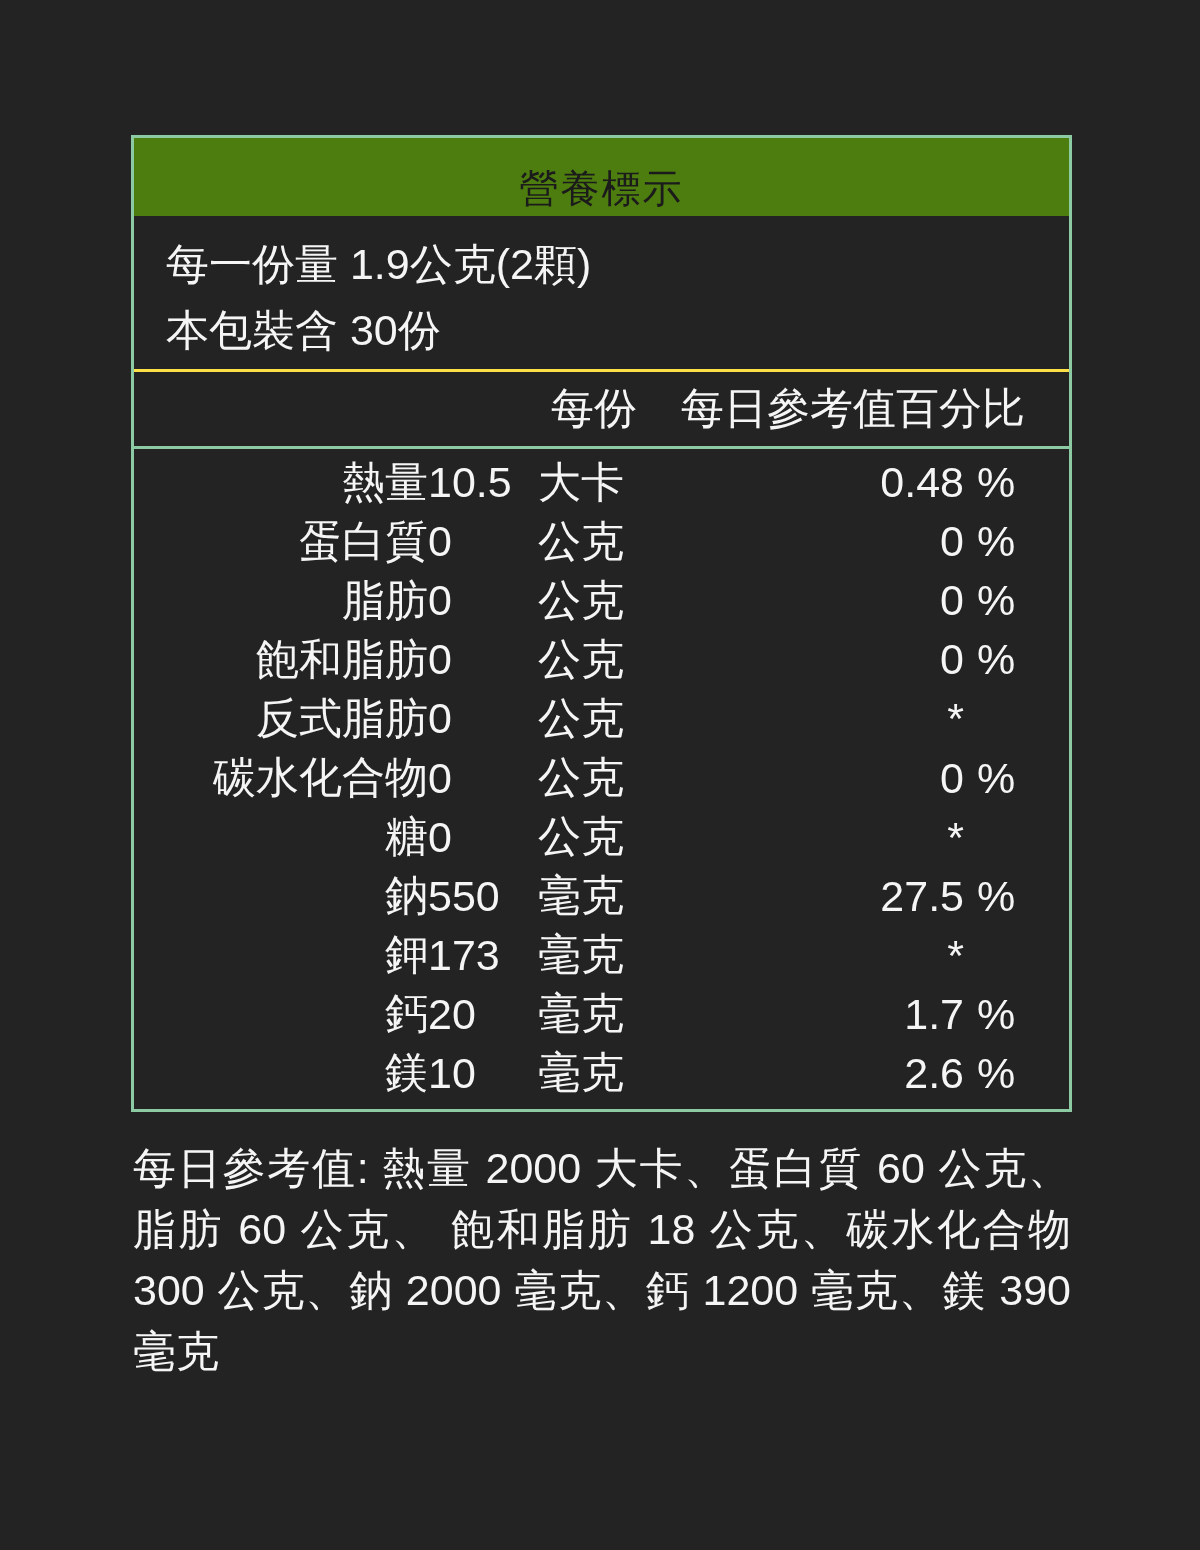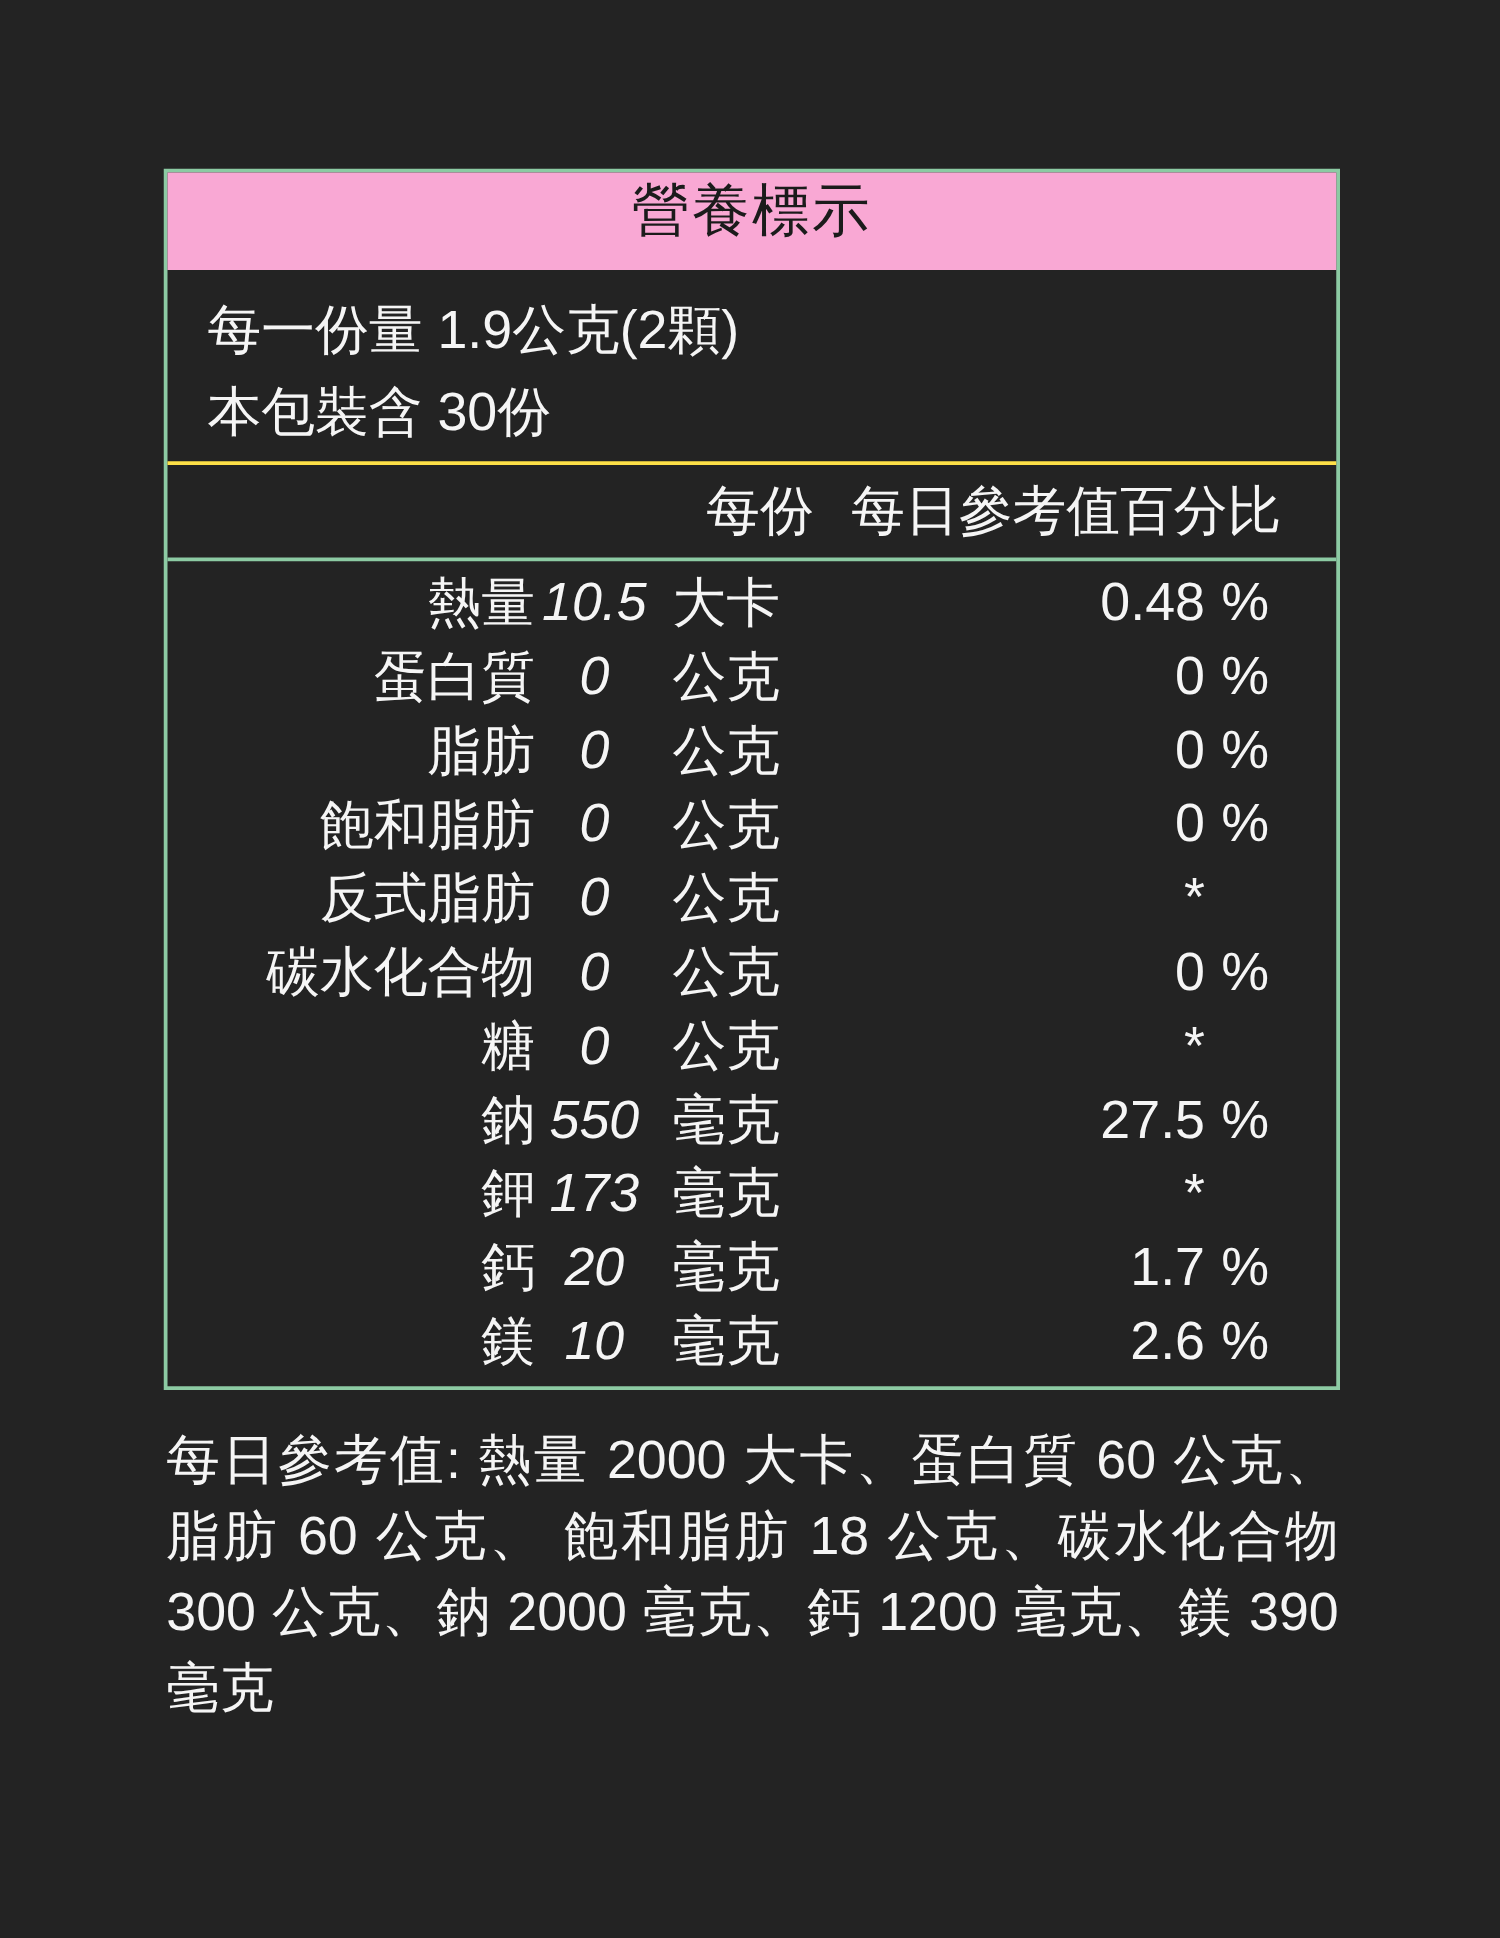--- a/index.html
+++ b/index.html
@@ -24,26 +24,26 @@
     width: 941px;
     height: 977px;
     border: 3px solid #8ccaa3;
     box-sizing: border-box;
     display: flex;
     flex-direction: column;
   }
   .title-bar {
     height: 78px;
     flex: 0 0 78px;
-    background: #f9a8d4;
+    background: #4d7c0f;
     color: #1b1b1b;
     display: flex;
-    align-items: flex-start;
+    align-items: flex-end;
     justify-content: center;
-    font-size: 46px;
+    font-size: 39px;
     letter-spacing: 2px;
   }
   .serving-section {
     flex: 0 0 145px;
     border-bottom: 3px solid #fde047;
     box-sizing: content-box;
     padding: 8px 0 0 32px;
     display: flex;
     flex-direction: column;
     justify-content: center;
@@ -52,21 +52,21 @@
     font-size: 43px;
     line-height: 66px;
     white-space: pre;
   }
   .col-header-row {
     flex: 0 0 74px;
     border-bottom: 3px solid #8ccaa3;
     display: flex;
     align-items: center;
     justify-content: flex-end;
-    gap: 30px;
+    gap: 44px;
     padding-right: 44px;
     font-size: 43px;
   }
   .rows-area {
     flex: 1 1 auto;
     display: flex;
     flex-direction: column;
     padding: 4px 0 6px 0;
   }
   .nutrient-row {
@@ -81,22 +81,21 @@
     flex: 0 0 262px;
     text-align: right;
     box-sizing: border-box;
   }
   .nutrient-row.indent .name {
     padding-left: 45px;
   }
   .nutrient-row .amt-val {
     width: 95px;
     flex: 0 0 95px;
-    text-align: center;
-    font-style: italic;
+    text-align: left;
   }
   .nutrient-row .amt-unit {
     width: 110px;
     flex: 0 0 110px;
     margin-left: 15px;
     text-align: left;
   }
   .nutrient-row .pct {
     flex: 1 1 auto;
     display: flex;

